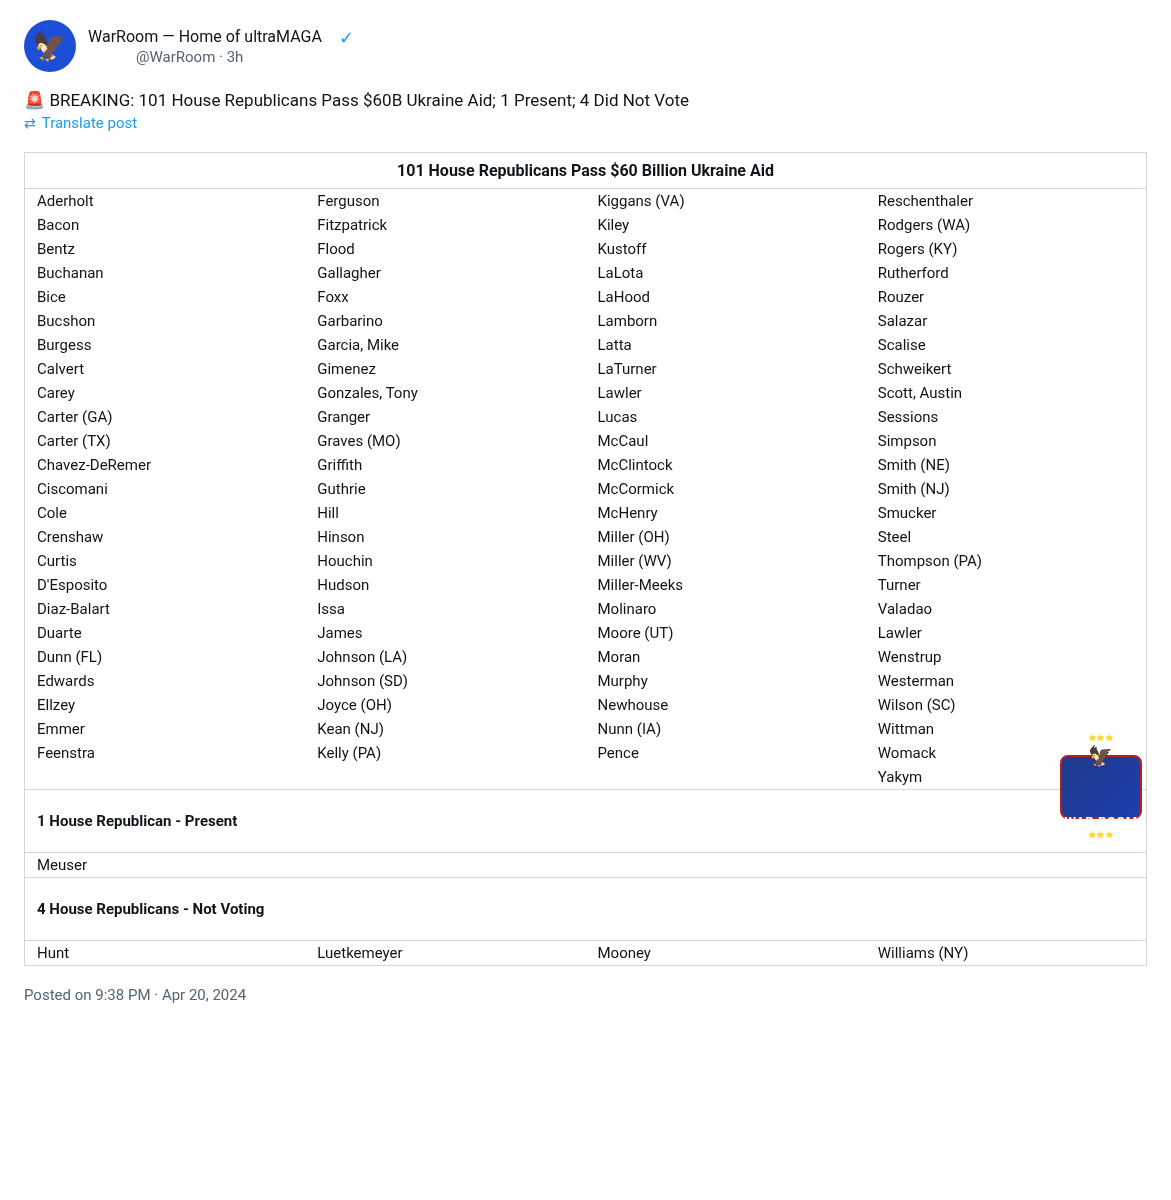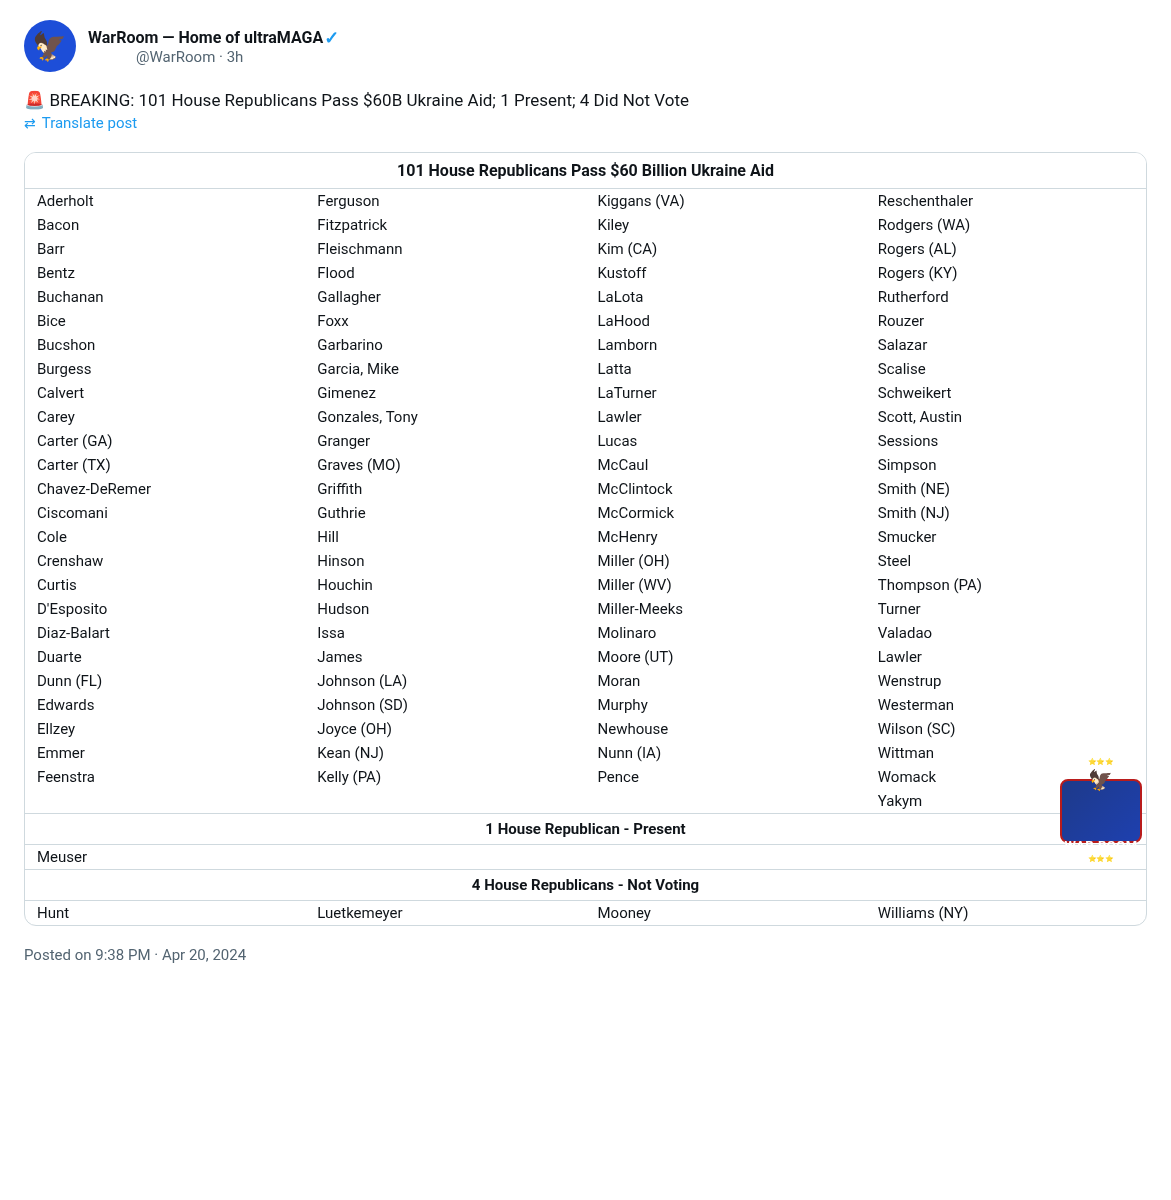--- a/index.html
+++ b/index.html
@@ -29,24 +29,23 @@
     }
     .avatar-eagle {
       font-size: 28px;
     }
     .account-info {
       display: flex;
       flex-direction: column;
     }
     .account-name {
       font-size: 16px;
-      font-weight: 700;
-      display: flex;
-      align-items: center;
-      gap: 1px;
+      font-weight: 400;
+      display: flex;
+      gap: 17px;
     }
     .verified-badge {
       color: #1d9bf0;
       font-size: 18px;
     }
     .account-handle {
       font-size: 15px;
       color: #536471;
       margin-left: 48px;
     }
@@ -66,41 +65,41 @@
       gap: 6px;
       margin-bottom: 20px;
       cursor: pointer;
     }
     .translate-icon {
       font-size: 14px;
     }
     
     .table-container {
       border: 1px solid #cfd9de;
-      border-radius: 12px;
+      border-radius: 0;
       overflow: hidden;
       margin-bottom: 20px;
     }
     table {
       width: 100%;
       border-collapse: collapse;
       font-size: 15px;
     }
     .table-header-row td {
       text-align: center;
       font-weight: 700;
       padding: 8px 12px;
       background: #fff;
       border-bottom: 1px solid #cfd9de;
       font-size: 16px;
     }
     .section-header-row td {
-      text-align: center;
+      text-align: left;
       font-weight: 700;
-      padding: 6px 12px;
+      padding: 22px 12px;
       background: #fff;
       border-top: 1px solid #cfd9de;
       border-bottom: 1px solid #cfd9de;
       font-size: 15px;
       margin-top: 24px;
     }
     .data-row td {
       padding: 3px 12px;
       vertical-align: top;
       width: 25%;
@@ -160,26 +159,20 @@
           <td>Kiggans (VA)</td>
           <td>Reschenthaler</td>
         </tr>
         <tr class="data-row">
           <td>Bacon</td>
           <td>Fitzpatrick</td>
           <td>Kiley</td>
           <td>Rodgers (WA)</td>
         </tr>
         <tr class="data-row">
-          <td>Barr</td>
-          <td>Fleischmann</td>
-          <td>Kim (CA)</td>
-          <td>Rogers (AL)</td>
-        </tr>
-        <tr class="data-row">
           <td>Bentz</td>
           <td>Flood</td>
           <td>Kustoff</td>
           <td>Rogers (KY)</td>
         </tr>
         <tr class="data-row">
           <td>Buchanan</td>
           <td>Gallagher</td>
           <td>LaLota</td>
           <td>Rutherford</td>

